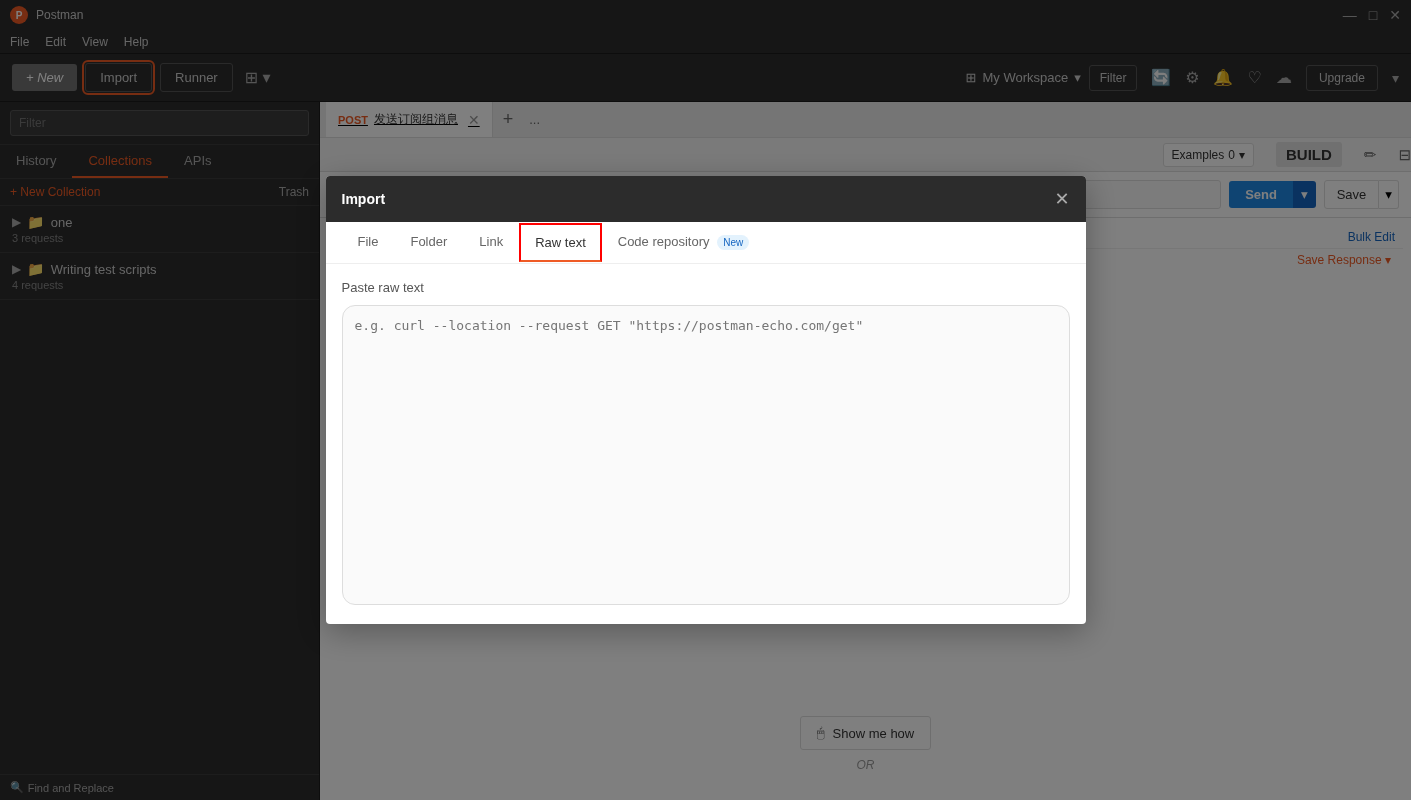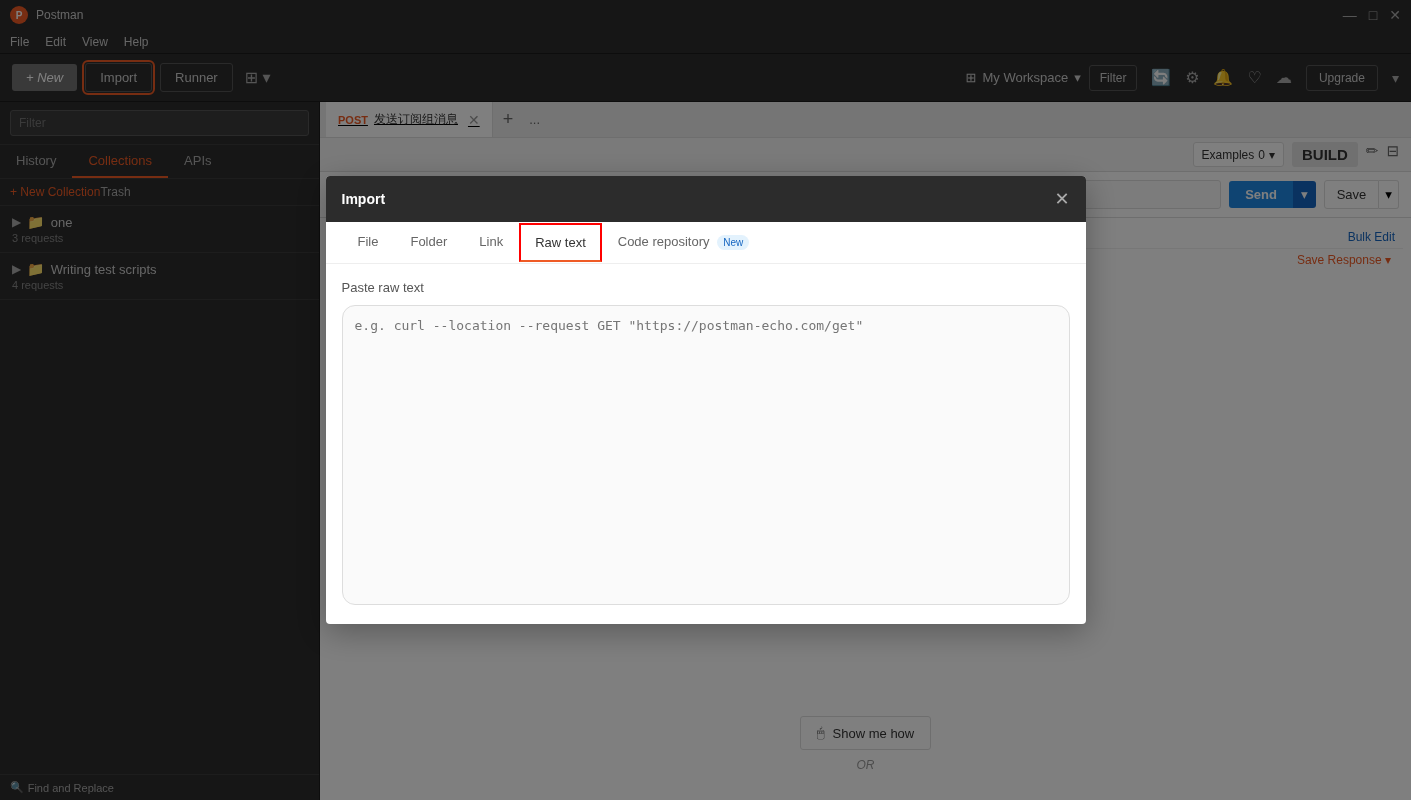--- a/index.html
+++ b/index.html
@@ -136,21 +136,21 @@
       cursor: pointer;
       font-size: 13px;
     }
     .sidebar-tab.active {
       color: #ef5b25;
       border-bottom: 2px solid #ef5b25;
     }
     .sidebar-actions {
       display: flex;
       align-items: center;
-      justify-content: flex-start;
+      justify-content: space-between;
       padding: 6px 10px;
       border-bottom: 1px solid #3a3a3a;
     }
     .btn-new-collection {
       color: #ef5b25;
       background: none;
       border: none;
       cursor: pointer;
       font-size: 12px;
     }
@@ -435,25 +435,26 @@
       border-radius: 3px;
       font-size: 15px;
       cursor: pointer;
       color: #333;
       font-weight: bold;
     }
 
     
     .content-top-bar {
       display: flex;
+      align-items: center;
       justify-content: flex-end;
-      padding: 4px 12px;
+      padding: 4px 0;
       background: #f5f5f5;
       border-bottom: 1px solid #ddd;
-      gap: 8px;
+      gap: 22px;
     }
   </style>
 </head>
 <body>
 
 <div class="title-bar">
   <div class="title-bar-left">
     <div class="postman-logo">P</div>
     <span class="title-text">Postman</span>
   </div>

